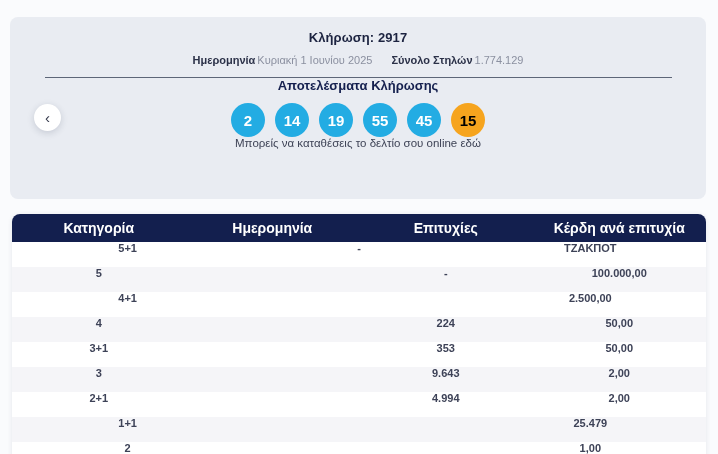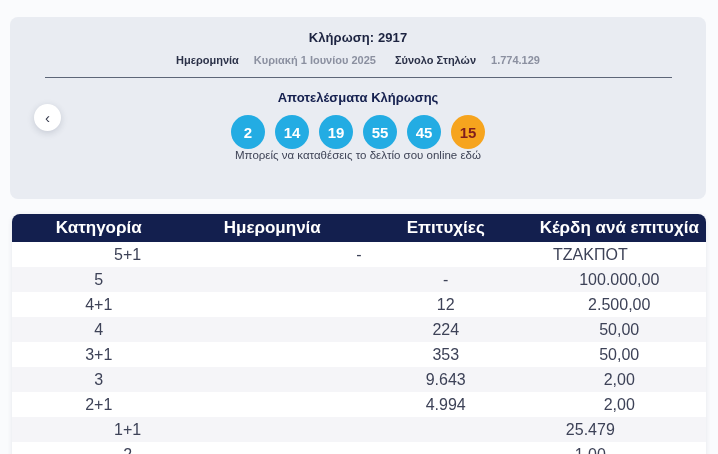--- a/index.html
+++ b/index.html
@@ -27,50 +27,50 @@
     font-weight: bold;
     color: #1c2340;
     letter-spacing: .1px;
   }
   .draw-meta {
     margin-top: 9px;
     font-size: 11px;
     color: #8b90a0;
   }
   .meta-label { font-weight: bold; color: #2b3148; }
-  .meta-value { color: #8b90a0; margin-left: 15px; font-weight: bold; }
+  .meta-value { color: #8b90a0; margin-left: 2px; }
   .meta-group + .meta-group { margin-left: 16px; }
   .divider {
     margin: 11px auto 0;
     width: 627px;
     border: none;
     border-top: 1px solid #5d6678;
     height: 0;
   }
   .results-heading {
-    margin-top: 12px;
+    margin-top: 0;
     font-size: 13px;
     font-weight: bold;
     color: #141f4e;
   }
   .balls {
     margin-top: 10px;
     display: flex;
     justify-content: center;
     gap: 10px;
   }
   .ball {
     width: 34px; height: 34px;
     border-radius: 50%;
     display: flex; align-items: center; justify-content: center;
     font-size: 15px; font-weight: bold;
     color: #ffffff;
     background: #23ace3;
   }
-  .ball.bonus { background: #f6a41e; color: #7f1d1d; }
+  .ball.bonus { background: #f6a41e; color: #000000; }
   .online-link {
     margin-top: 0;
     font-size: 11.5px;
     color: #3e4356;
     cursor: pointer;
   }
   .prev-btn {
     position: absolute;
     left: 24px; top: 87px;
     width: 27px; height: 27px;
@@ -93,31 +93,31 @@
     border-radius: 8px;
     box-shadow: 0 1px 5px rgba(40,50,80,.10);
     overflow: hidden;
   }
   .t-header {
     display: flex;
     align-items: center;
     height: 28px;
     background: #131f4e;
     color: #ffffff;
-    font-size: 17px;
+    font-size: 14px;
     font-weight: bold;
   }
   .t-header span { flex: 1; text-align: center; }
   .t-body .t-row {
     display: flex;
-    align-items: center;
     height: 25px;
-    font-size: 16px;
+    font-size: 11px;
     color: #3d4257;
     background: #ffffff;
+    font-weight: bold;
   }
   .t-body .t-row:nth-child(even) { background: #f5f5f8; }
   .t-row span { flex: 1; text-align: center; }
 </style>
 </head>
 <body>
 
 <div class="page">
 
   <section class="draw-card">
@@ -167,21 +167,20 @@
       </div>
       <div class="t-row">
         <span>5</span>
         <span></span>
         <span>-</span>
         <span>100.000,00</span>
       </div>
       <div class="t-row">
         <span>4+1</span>
         <span></span>
-        <span>12</span>
         <span>2.500,00</span>
       </div>
       <div class="t-row">
         <span>4</span>
         <span></span>
         <span>224</span>
         <span>50,00</span>
       </div>
       <div class="t-row">
         <span>3+1</span>

